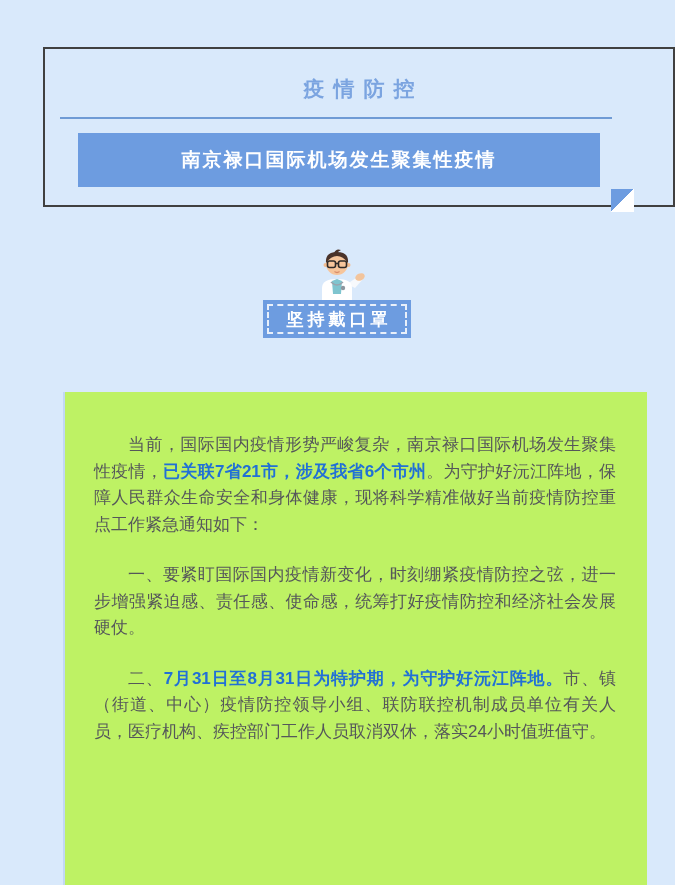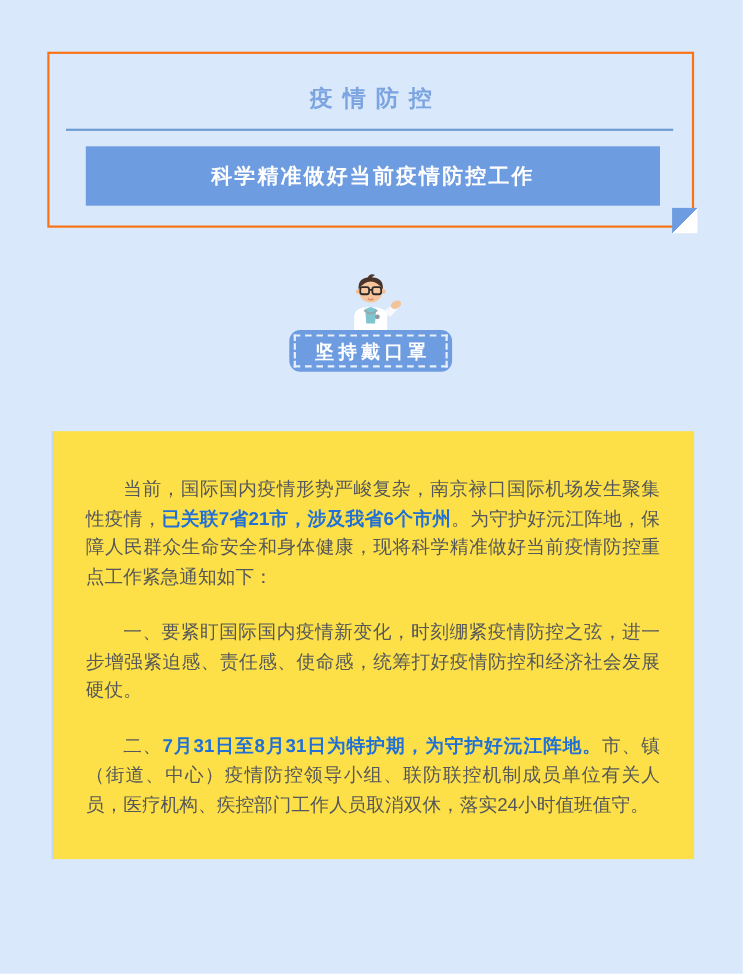--- a/index.html
+++ b/index.html
@@ -4,21 +4,22 @@
 <style>
   html,body{margin:0;padding:0;}
   body{font-family:"Liberation Sans","DejaVu Sans",sans-serif;}
   .page{
     position:relative;width:675px;height:885px;overflow:hidden;
     background:#d9e9fb;
   }
   
   .top-box{
     position:absolute;left:43px;top:47px;width:584px;height:156px;
-    border:2px solid #f97316;
+    border:2px solid #404040;
+    padding-left:44px;
   }
   .box-title{
     position:absolute;left:0;right:0;top:26px;
     text-align:center;color:#7ba4e0;font-size:21px;font-weight:bold;
     letter-spacing:9px;text-indent:9px;
   }
   .title-rule{
     position:absolute;left:15px;width:552px;top:68px;height:2px;
     background:#6f9bd5;
   }
@@ -32,35 +33,34 @@
     background:linear-gradient(135deg,#6d9ce0 50%,#ffffff 50%);
     z-index:3;
   }
   
   .doctor{
     position:absolute;left:303px;top:248px;width:68px;height:54px;
   }
   .mask-button{
     position:absolute;left:263px;top:300px;width:148px;height:38px;
     background:#6d9ce0;
-    border-radius:10px;
   }
   .mask-button .dash{
     position:absolute;left:4px;right:4px;top:4px;bottom:4px;
     border:2px dashed rgba(255,255,255,0.85);
   }
   .mask-button .label{
     position:absolute;left:0;right:0;top:0;bottom:0;
     display:flex;align-items:center;justify-content:center;
     color:#ffffff;font-size:17px;font-weight:bold;letter-spacing:4px;text-indent:4px;
   }
   
   .notice-panel{
-    position:absolute;left:47px;top:392px;width:584px;height:389px;
-    background:#fde047;border-left:2px solid #c2d8f2;
+    position:absolute;left:63px;top:392px;width:584px;height:493px;
+    background:#bef264;border-left:2px solid #c2d8f2;
     box-sizing:border-box;z-index:1;
   }
   .notice-tag{
     position:absolute;left:40px;top:388px;width:153px;height:29px;
     background:#6d9ce0;z-index:2;
     clip-path:polygon(0 0,100% 0,calc(100% - 14px) 100%,0 100%);
     color:#ffffff;font-size:16px;font-weight:bold;letter-spacing:4px;
     line-height:29px;padding-left:17px;box-sizing:border-box;
   }
   .notice-body{
@@ -72,21 +72,21 @@
   .notice-body .em{color:#2170d6;font-weight:bold;}
 </style>
 </head>
 <body>
 
 <div class="page">
 
   <div class="top-box">
     <div class="box-title">疫情防控</div>
     <div class="title-rule"></div>
-    <div class="banner">科学精准做好当前疫情防控工作</div>
+    <div class="banner">南京禄口国际机场发生聚集性疫情</div>
   </div>
   <div class="fold-corner"></div>
 
   <svg class="doctor" viewBox="0 0 68 54">
 
     <path d="M44 36 L56 28 L60 31 L52 40 Z" fill="#f7f9fc"></path>
     <ellipse cx="57" cy="29" rx="5" ry="3.5" fill="#f2c49c" transform="rotate(-25 57 29)"></ellipse>
 
     <path d="M19 54 L19 40 Q19 31 34 31 Q49 31 49 40 L49 54 Z" fill="#ffffff"></path>
 

